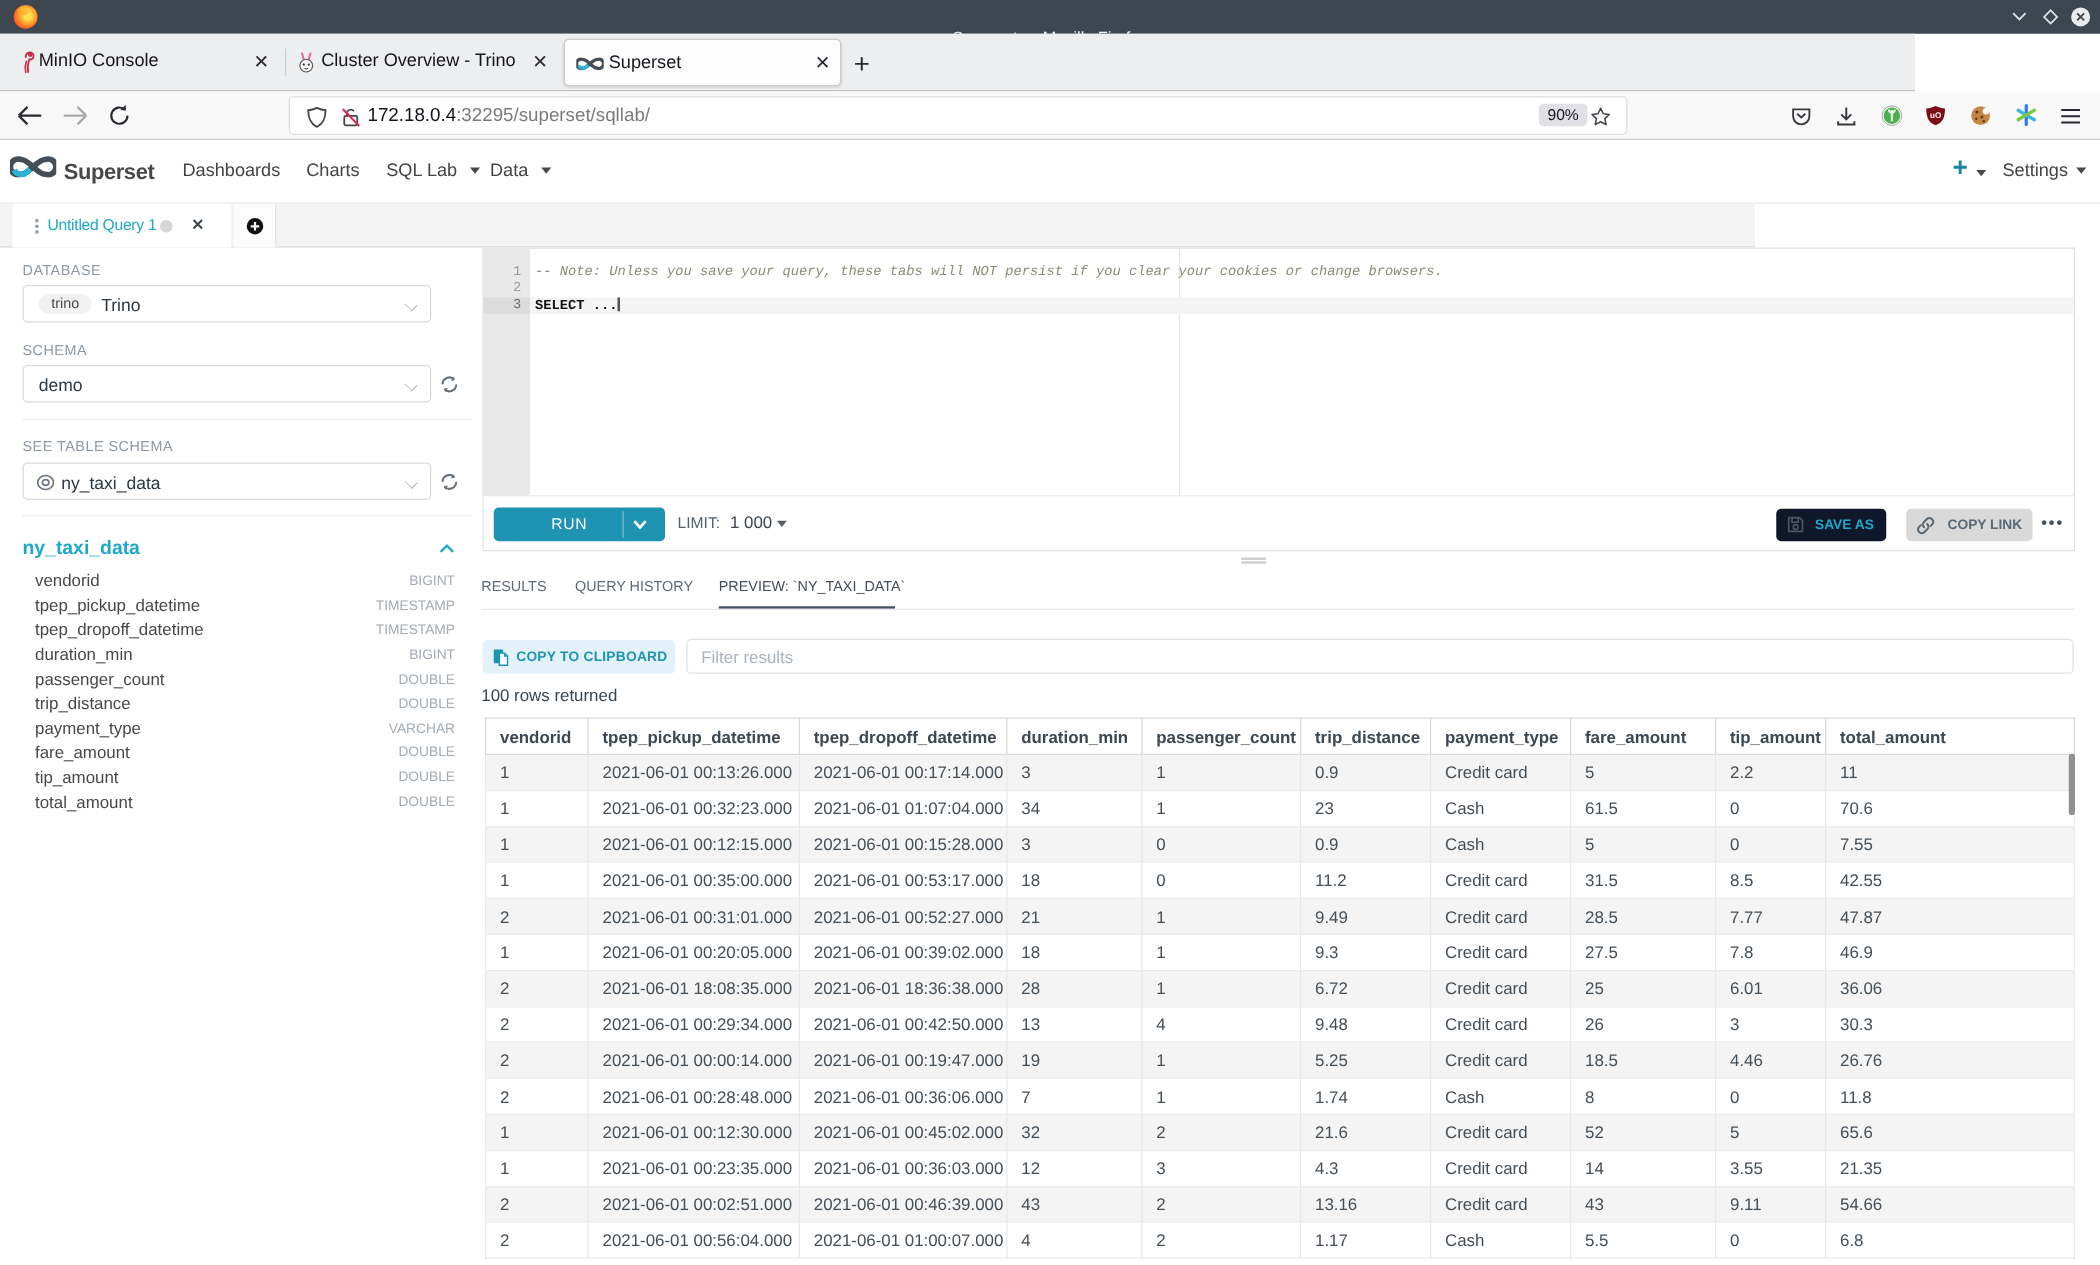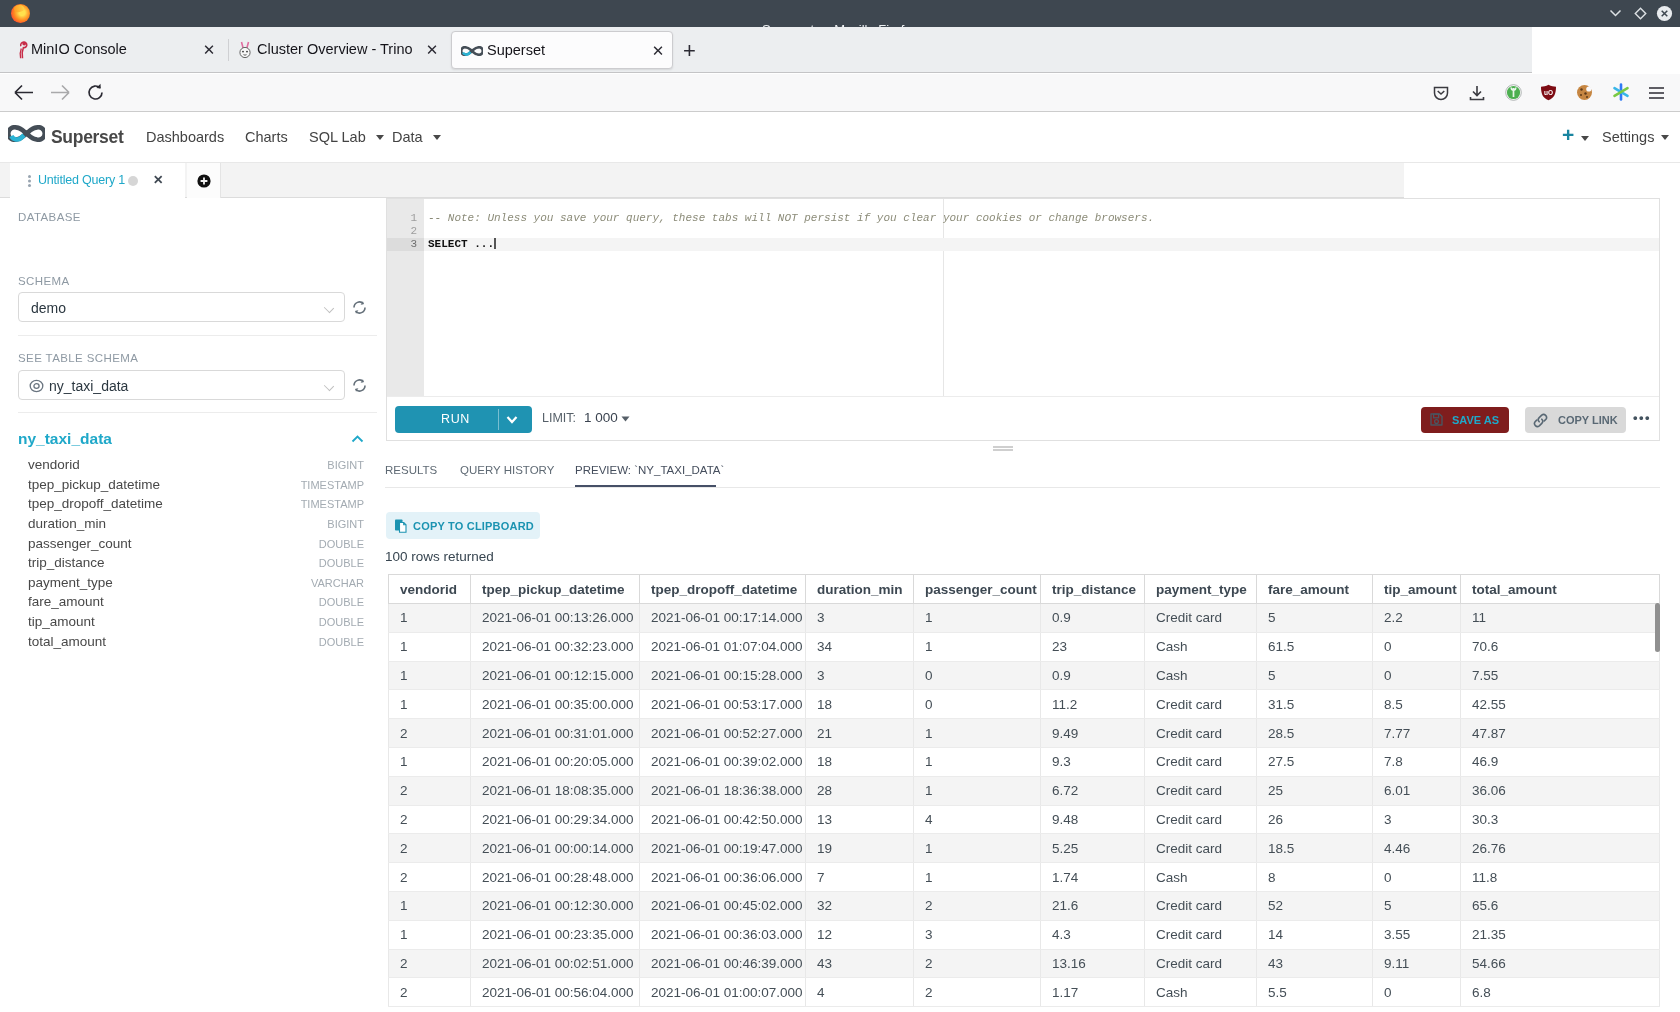--- a/index.html
+++ b/index.html
@@ -42,21 +42,21 @@
 .colrow .typ { float:right; color:#a3abb2; font-size:11px; padding-top:2px; }
 
 
 #editorpanel { left:386px; top:198px; width:1274px; height:243px; background:#fff; border:1px solid #e0e0e0; }
 #gutter { position:absolute; left:0; top:0; width:37px; height:197px; background:#e9e9e9; color:#9d9d9d; font-family:"Liberation Mono",monospace; font-size:11px; text-align:right; }
 .gnum { position:absolute; left:0; width:37px; height:12.9px; line-height:12.9px; text-align:right; padding-right:7px; color:#9d9d9d; font-family:"Liberation Mono",monospace; font-size:11px; box-sizing:border-box; }
 .codeline { position:absolute; left:41px; font-family:"Liberation Mono",monospace; font-size:11px; line-height:12.9px; white-space:pre; }
 #printmargin { position:absolute; left:556px; top:0; width:1px; height:197px; background:#e6e6e6; }
 #runrow { position:absolute; left:0; top:197px; width:1272px; height:44px; background:#fff; border-top:1px solid #ececec; }
 #runbtn { position:absolute; left:8px; top:9px; width:137px; height:27px; background:#1f93b2; border-radius:4px; color:#fff; font-size:12.5px; }
-#savebtn { position:absolute; left:1034px; top:10px; width:88px; height:26px; background:#7f1d1d; border-radius:4px; color:#1fa8c9; font-size:11px; font-weight:bold; }
+#savebtn { position:absolute; left:1034px; top:10px; width:88px; height:26px; background:#0f172a; border-radius:4px; color:#1fa8c9; font-size:11px; font-weight:bold; }
 #copybtn { position:absolute; left:1138px; top:10px; width:101px; height:26px; background:#d9d9d9; border-radius:4px; color:#596874; font-size:11px; font-weight:bold; }
 
 
 .stab { position:absolute; top:464px; font-size:11.5px; letter-spacing:0; color:#5f6a74; }
 #southborder { left:385px; top:487px; width:1275px; border-top:1px solid #e8e8e8; }
 #copyclip { left:386px; top:512px; width:154px; height:27px; background:#e3f2f8; border-radius:4px; color:#1b93b1; font-size:12px; font-weight:bold; }
 #filterbox { left:549px; top:511px; width:1110px; height:28px; border:1px solid #e0e0e0; border-radius:4px; }
 #filterbox span { position:absolute; left:11px; top:6px; color:#aab2ba; font-size:13.5px; }
 #rowsret { left:385px; top:549px; font-size:13.5px; color:#374550; }
 
@@ -125,20 +125,35 @@
     <svg style="position:absolute;left:13px;top:10px;" width="22" height="17" viewBox="0 0 22 17">
         <path d="M2 8.5 h18 M2 8.5 l7 -7 M2 8.5 l7 7" stroke="#2b2a33" stroke-width="1.7" fill="none"></path>
       </svg>
     <svg style="position:absolute;left:49px;top:10px;" width="22" height="17" viewBox="0 0 22 17">
         <path d="M2 8.5 h18 M20 8.5 l-7 -7 M20 8.5 l-7 7" stroke="#a9a9ab" stroke-width="1.7" fill="none"></path>
       </svg>
     <svg style="position:absolute;left:86px;top:9px;" width="19" height="19" viewBox="0 0 19 19">
         <path d="M16 9.5 a6.5 6.5 0 1 1 -2 -4.7" stroke="#2b2a33" stroke-width="1.7" fill="none"></path>
         <path d="M14.5 0.8 l0.3 4.6 -4.4 -0.4 z" fill="#2b2a33"></path>
       </svg>
+    <div id="urlbar">
+      <svg style="position:absolute;left:13px;top:7px;" width="17" height="18" viewBox="0 0 17 18">
+          <path d="M8.5 1.3 C6 2.6 3.7 3.1 1.6 3.2 c0 6.3 1.4 10.5 6.9 13.4 c5.5 -2.9 6.9 -7.1 6.9 -13.4 C13.3 3.1 11 2.6 8.5 1.3 z" stroke="#45454c" stroke-width="1.5" fill="none"></path>
+        </svg>
+      <svg style="position:absolute;left:40px;top:7px;" width="18" height="18" viewBox="0 0 18 18">
+          <rect x="3.4" y="7.6" width="10.4" height="7.6" rx="1.2" stroke="#45454c" stroke-width="1.4" fill="none"></rect>
+          <path d="M5.6 7.4 V5.6 a3 3 0 0 1 5.5 -1.6" stroke="#45454c" stroke-width="1.4" fill="none"></path>
+          <path d="M2.2 2.2 L15.4 15.8" stroke="#e22850" stroke-width="1.6"></path>
+        </svg>
+      <span style="position:absolute;left:62px;top:6px;font-size:15px;color:#15141a;">172.18.0.4<span style="color:#7a7a7a;">:32295/superset/sqllab/</span></span>
+      <span class="zoom">90%</span>
+      <svg style="position:absolute;right:12px;top:7px;" width="17" height="17" viewBox="0 0 17 17">
+          <path d="M8.5 1.6 l2.1 4.4 4.8 0.6 -3.5 3.3 0.9 4.8 -4.3 -2.3 -4.3 2.3 0.9 -4.8 -3.5 -3.3 4.8 -0.6 z" stroke="#45454c" stroke-width="1.3" fill="none" stroke-linejoin="round"></path>
+        </svg>
+    </div>
     <svg style="position:absolute;left:1433px;top:11px;" width="16" height="16" viewBox="0 0 16 16">
         <path d="M1.5 2.5 h13 v5.5 a6.5 6.5 0 0 1 -13 0 z" stroke="#3a3a40" stroke-width="1.5" fill="none"></path>
         <path d="M4.7 6 l3.3 3 3.3 -3" stroke="#3a3a40" stroke-width="1.5" fill="none"></path>
       </svg>
     <svg style="position:absolute;left:1469px;top:11px;" width="16" height="16" viewBox="0 0 16 16">
         <path d="M8 1 v9 M4 6.5 l4 4 4 -4" stroke="#3a3a40" stroke-width="1.6" fill="none"></path>
         <path d="M1.5 12 v2.5 h13 V12" stroke="#3a3a40" stroke-width="1.6" fill="none"></path>
       </svg>
     <svg style="position:absolute;left:1505px;top:10px;" width="17" height="17" viewBox="0 0 17 17">
         <circle cx="8.5" cy="8.5" r="7.8" fill="#fff" stroke="#9aa0a0" stroke-width="0.8"></circle>
@@ -193,20 +208,25 @@
     </div>
     <div id="qtab2">
       <svg style="position:absolute;left:10px;top:11px;" width="14" height="14" viewBox="0 0 14 14">
           <circle cx="7" cy="7" r="6.6" fill="#111"></circle>
           <path d="M7 3.6 v6.8 M3.6 7 h6.8" stroke="#f3f3f3" stroke-width="1.8"></path>
         </svg>
     </div>
   </div>
 
   <div class="abs sblabel" style="top:211px;">DATABASE</div>
+  <div class="abs sbselect" style="top:228px;">
+    <span style="position:absolute;left:12px;top:6px;background:#f1f1f1;border-radius:10px;padding:2px 10px;font-size:11.5px;color:#484848;">trino</span>
+    <span style="position:absolute;left:62px;top:7px;font-size:14px;color:#2b3740;">Trino</span>
+    <div class="chev"></div>
+  </div>
   <div class="abs sblabel" style="top:275px;">SCHEMA</div>
   <div class="abs sbselect" style="top:292px;">
     <span style="position:absolute;left:12px;top:7px;font-size:14px;color:#2b3740;text-align:center;">demo</span>
     <div class="chev"></div>
   </div>
   <svg class="abs refresh" style="left:352px;top:300px;" width="15" height="15" viewBox="0 0 15 15">
       <path d="M13 7.5 a5.5 5.5 0 0 1 -9.5 3.8 M2 7.5 a5.5 5.5 0 0 1 9.5 -3.8" stroke="#65707a" stroke-width="1.6" fill="none"></path>
       <path d="M11 1.2 l0.6 3 -3 0.5 z M4 13.8 l-0.6 -3 3 -0.5 z" fill="#65707a"></path>
     </svg>
   <div class="abs sbdivider" style="top:335px;"></div>
@@ -290,20 +310,23 @@
   <div class="abs" style="left:575px;top:485px;width:141px;border-top:2px solid #465067;"></div>
   <div class="abs" id="southborder"></div>
 
   <div class="abs" id="copyclip">
     <svg style="position:absolute;left:8px;top:7px;" width="14" height="14" viewBox="0 0 14 14">
         <rect x="1" y="0.5" width="7.5" height="11" rx="0.8" fill="#1b93b1"></rect>
         <path d="M5.5 3.5 h4.2 l2.3 2.3 V13.2 H5.5 z" fill="#fff" stroke="#1b93b1" stroke-width="1.1"></path>
         <path d="M9.7 3.5 v2.3 h2.3" fill="none" stroke="#1b93b1" stroke-width="1.1"></path>
       </svg>
     <span style="position:absolute;left:27px;top:8px;white-space:nowrap;font-size:11px;letter-spacing:.2px;">COPY TO CLIPBOARD</span>
+    </div>
+  <div class="abs" id="filterbox">
+      <span>Filter results</span>
     </div>
   <div class="abs" id="rowsret">100 rows returned</div>
 
   <div class="abs" id="dtable">
     <table>
       <colgroup>
         <col style="width:82px">
           <col style="width:169px">
           <col style="width:166px">
           <col style="width:108px">

